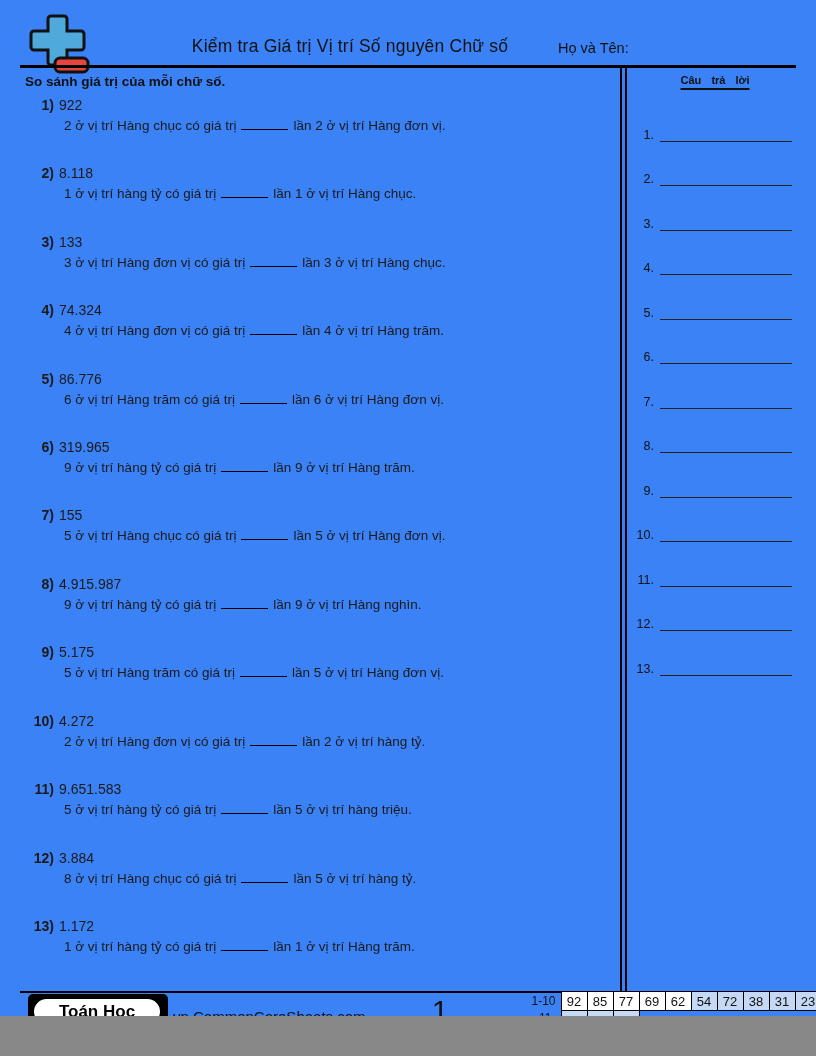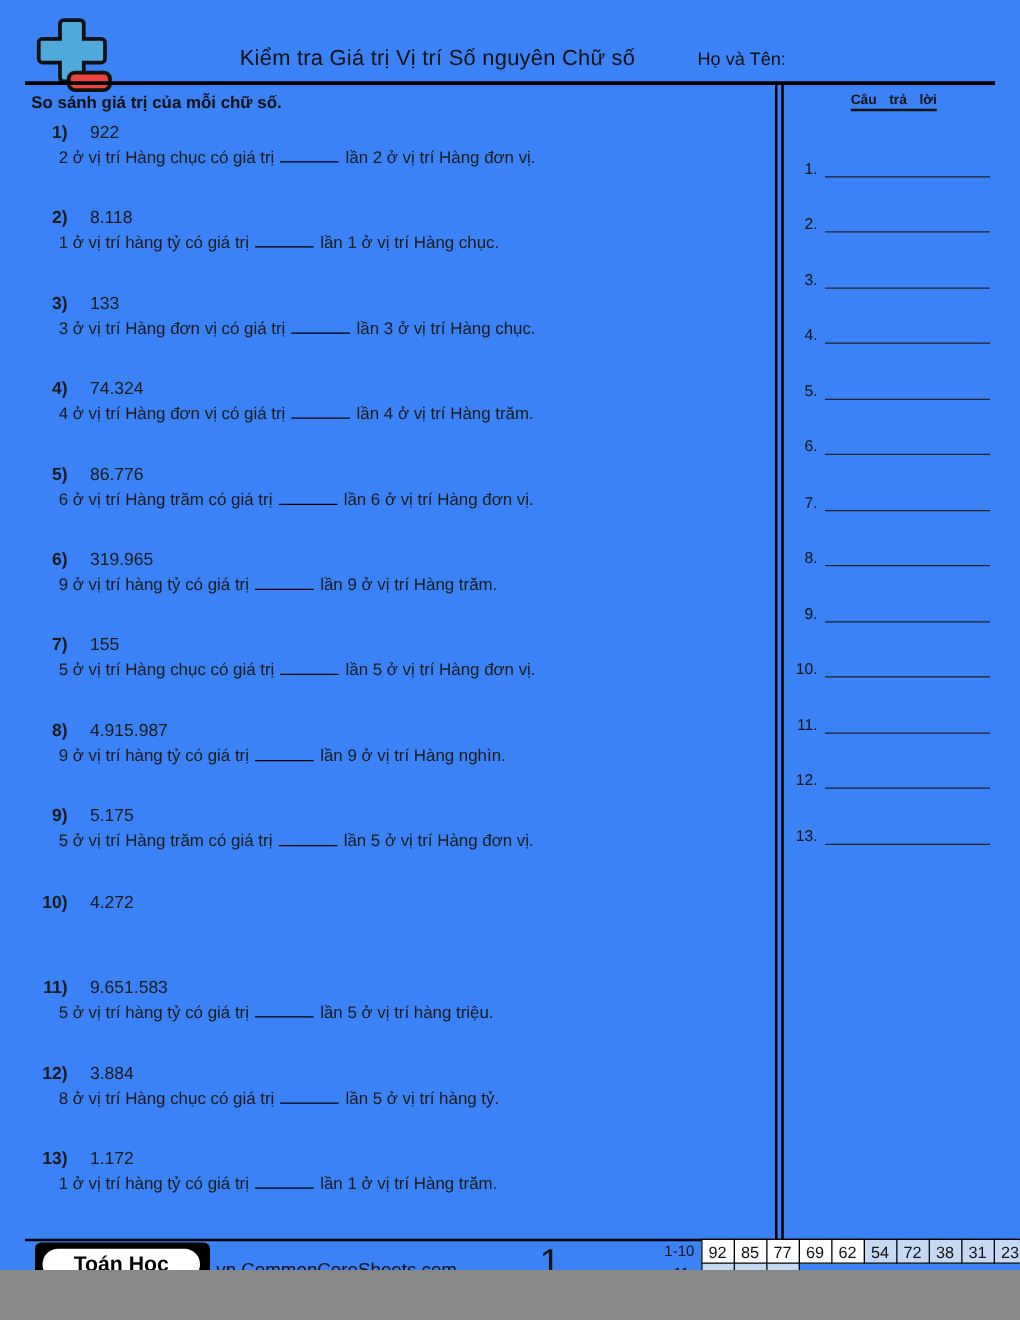--- a/index.html
+++ b/index.html
@@ -22,22 +22,22 @@
   #header-rule { position:absolute; left:20px; top:65px; width:776px; height:3px; background:#000; }
 
   #instruction {
     position:absolute; left:25px; top:74px; font-size:13.5px; font-weight:bold; color:#111;
   }
 
   
   .problem { position:absolute; left:30px; width:575px; }
   .p-line1 { display:flex; align-items:baseline; font-size:14px; }
   .p-num { width:24px; text-align:right; font-weight:bold; flex:0 0 24px; }
-  .p-value { margin-left:18px; }
-  .p-line2 { margin-left:17px; margin-top:5px; font-size:13.5px; white-space:nowrap; }
+  .p-value { margin-left:5px; }
+  .p-line2 { margin-left:34px; margin-top:5px; font-size:13.5px; white-space:nowrap; }
   .blank {
     display:inline-block; width:47px; height:11px;
     border-bottom:1.6px solid #000; margin:0 5px;
   }
 
   
   #col-sep {
     position:absolute; left:620px; top:68px; height:925px; width:7px;
     border-left:2px solid #000; border-right:2px solid #000;
   }
@@ -151,20 +151,21 @@
         <span class="p-num">9)</span>
         <span class="p-value">5.175</span>
       </div>
     <div class="p-line2"><span>5 ở vị trí Hàng trăm có giá trị</span><span class="blank"></span><span>lần 5 ở vị trí Hàng đơn vị.</span></div>
   </div>
   <div class="problem" style="top:713px">
     <div class="p-line1">
         <span class="p-num">10)</span>
         <span class="p-value">4.272</span>
       </div>
+    <div class="p-line2"><span>2 ở vị trí Hàng đơn vị có giá trị</span><span class="blank"></span><span>lần 2 ở vị trí hàng tỷ.</span></div>
   </div>
   <div class="problem" style="top:781px">
     <div class="p-line1">
         <span class="p-num">11)</span>
         <span class="p-value">9.651.583</span>
       </div>
     <div class="p-line2"><span>5 ở vị trí hàng tỷ có giá trị</span><span class="blank"></span><span>lần 5 ở vị trí hàng triệu.</span></div>
   </div>
   <div class="problem" style="top:850px">
     <div class="p-line1">

